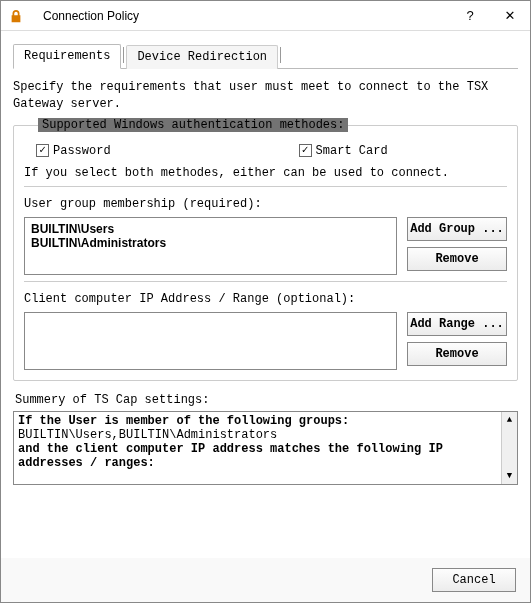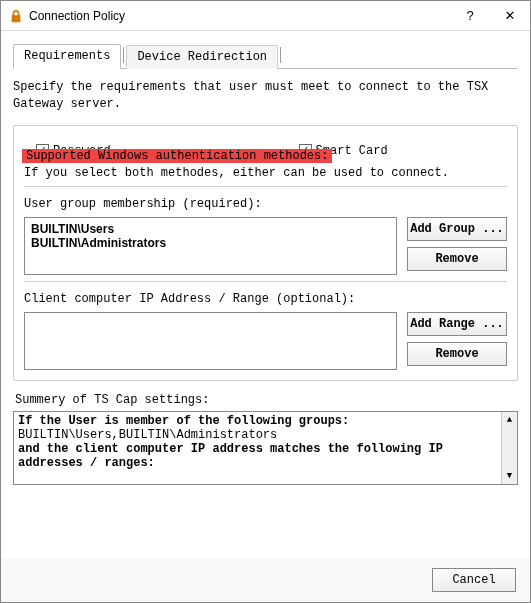--- a/index.html
+++ b/index.html
@@ -21,21 +21,21 @@
   display: flex;
   align-items: center;
   padding: 0 0 0 8px;
   border-bottom: 1px solid #ddd;
 }
 .titlebar-icon {
   width: 14px; height: 14px;
   margin-right: 6px;
   display: inline-flex;
 }
-.titlebar-title { flex: 1; }
+.titlebar-title { flex: 1; margin-left: 14px; }
 .titlebar-btn {
   width: 40px; height: 29px;
   display: flex; align-items: center; justify-content: center;
   font-size: 13px;
 }
 .content {
   padding: 8px 12px 6px 12px;
   font-family: "Courier New", monospace;
   font-size: 12px;
 }
@@ -71,24 +71,23 @@
 .desc { margin: 10px 0 12px 0; line-height: 1.4; font-family: Liberation Mono, monospace; }
 .groupbox {
   border: 1px solid #ccc;
   padding: 8px 10px 10px 10px;
   margin-bottom: 12px;
   position: relative;
   border-radius: 2px;
 }
 .groupbox-title {
   position: absolute;
-  top: -8px; left: 8px;
-  background: #ef4444;
+  top: -8px; left: 24px;
+  background: #737373;
   padding: 0 4px;
-  margin-top: 31px;
 }
 .row { margin: 6px 0; display:flex; align-items:center; gap:8px; }
 .checkbox-label { display:flex; align-items:center; gap:4px; margin-left:12px; }
 .checkbox-mark {
   width:13px; height:13px; border:1px solid #666; display:inline-flex; align-items:center; justify-content:center; font-size:11px; line-height:11px;
 }
 .check-text { margin-right: 80px; }
 .hint { margin: 8px 0 6px 0; }
 .subgroup-label { margin: 6px 0 6px 0; }
 .list-area { display:flex; gap:10px; align-items:flex-start;font-weight:bold; }

